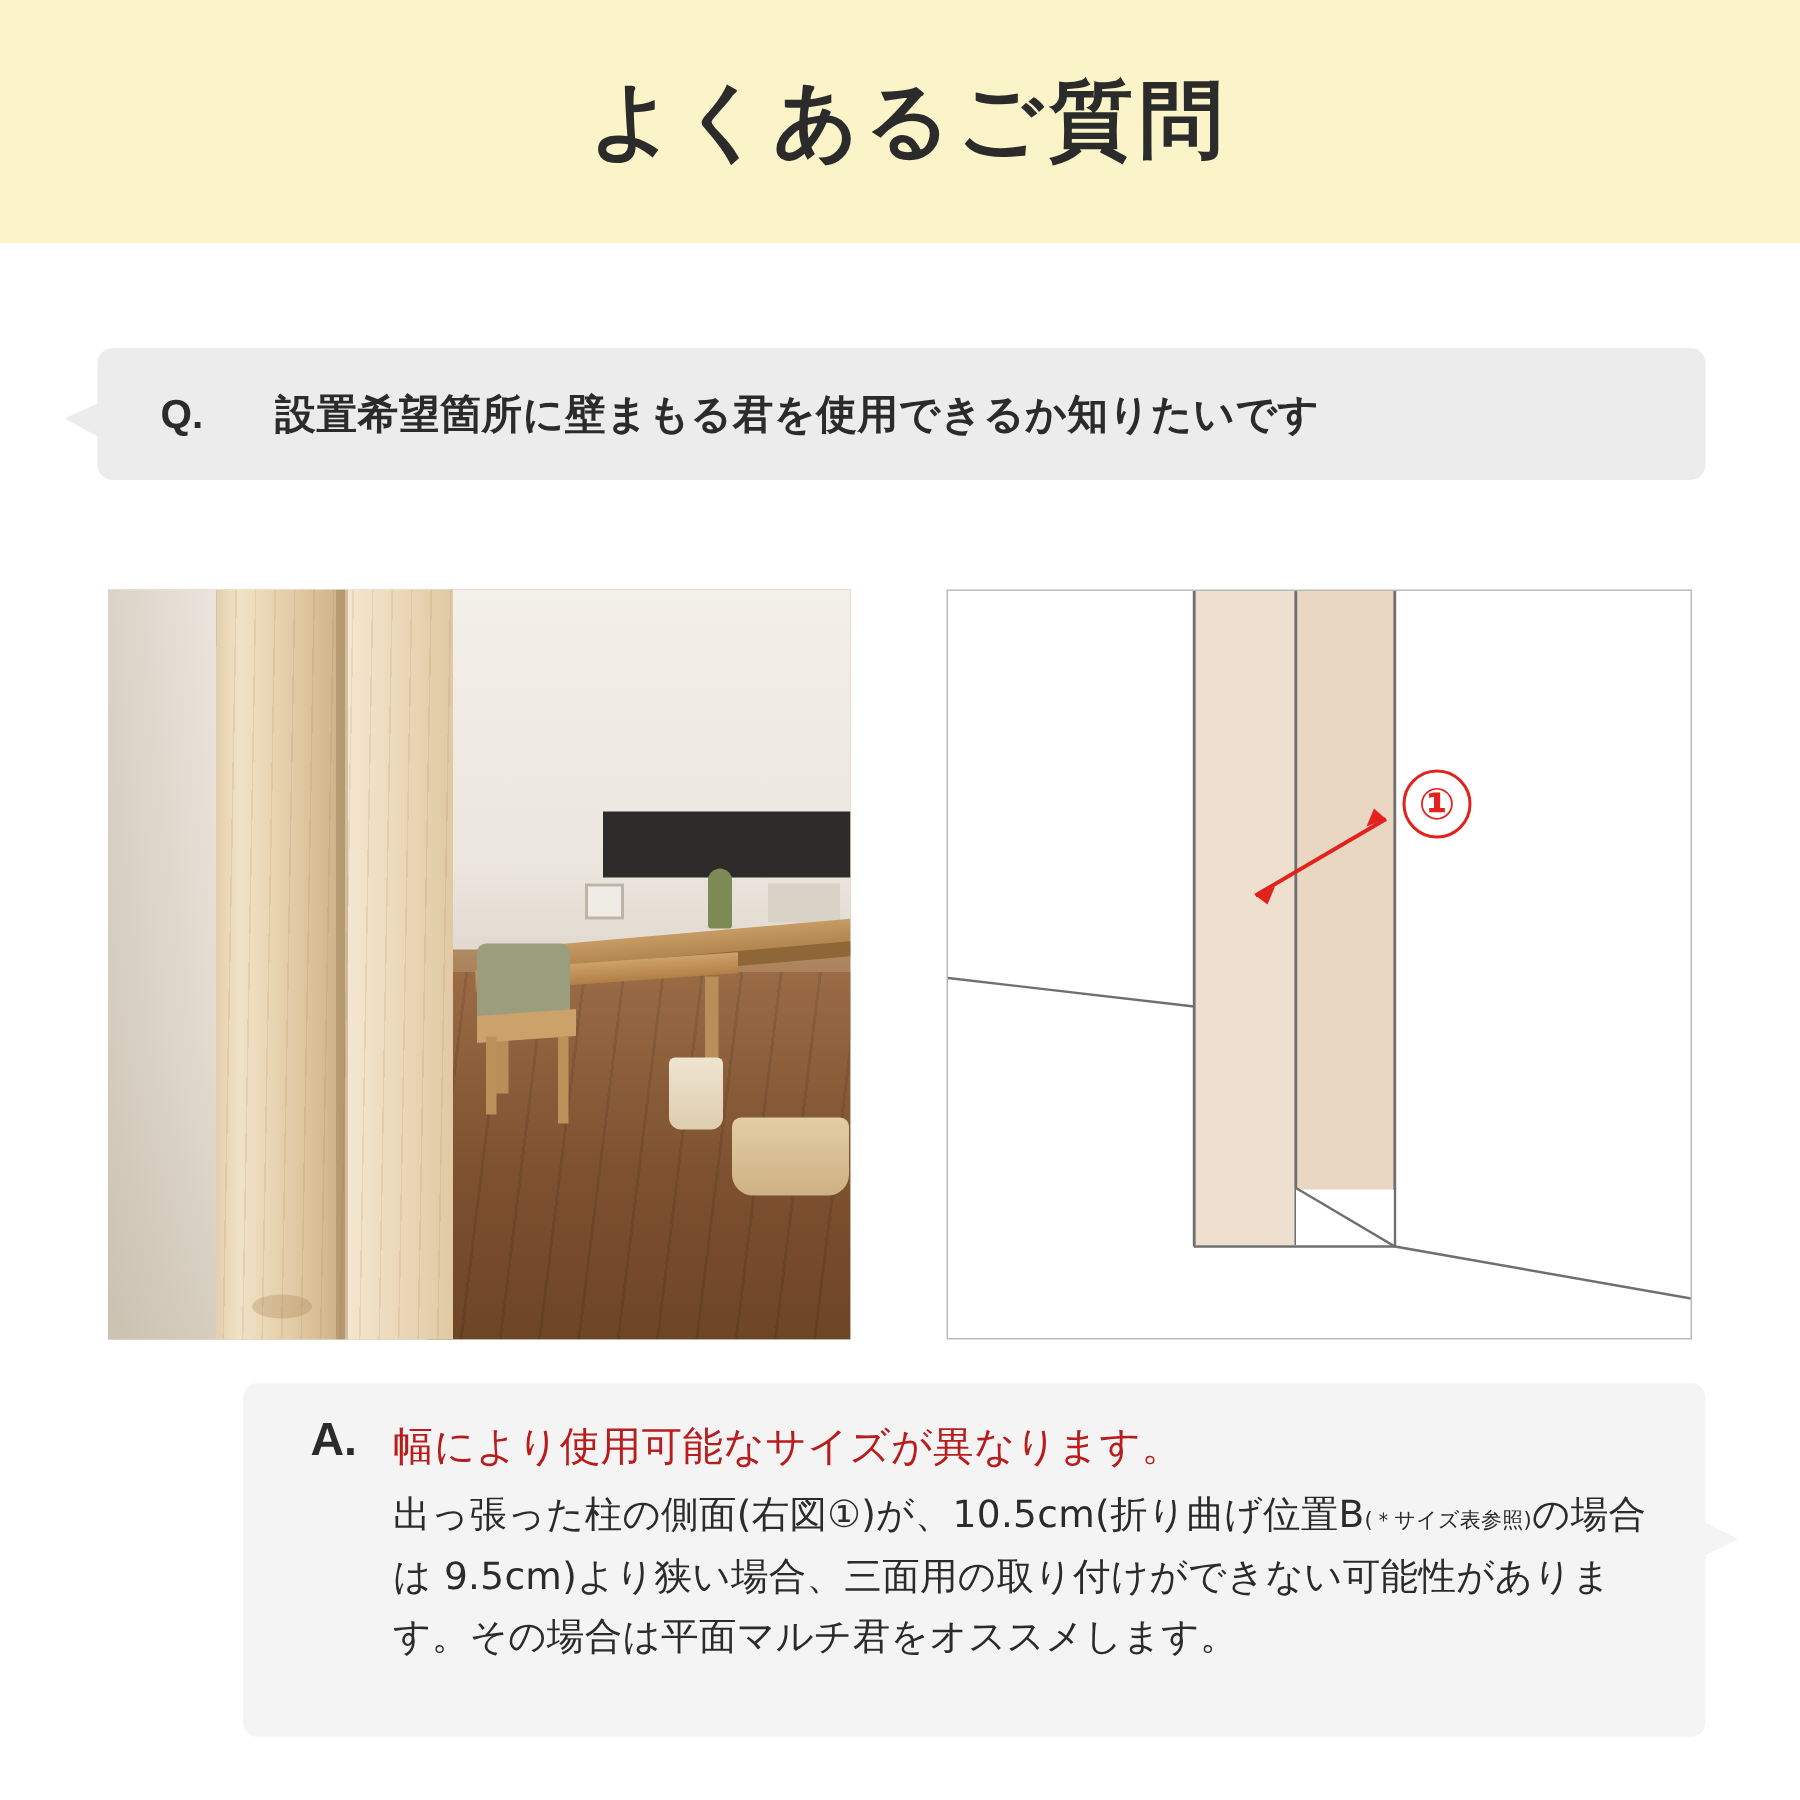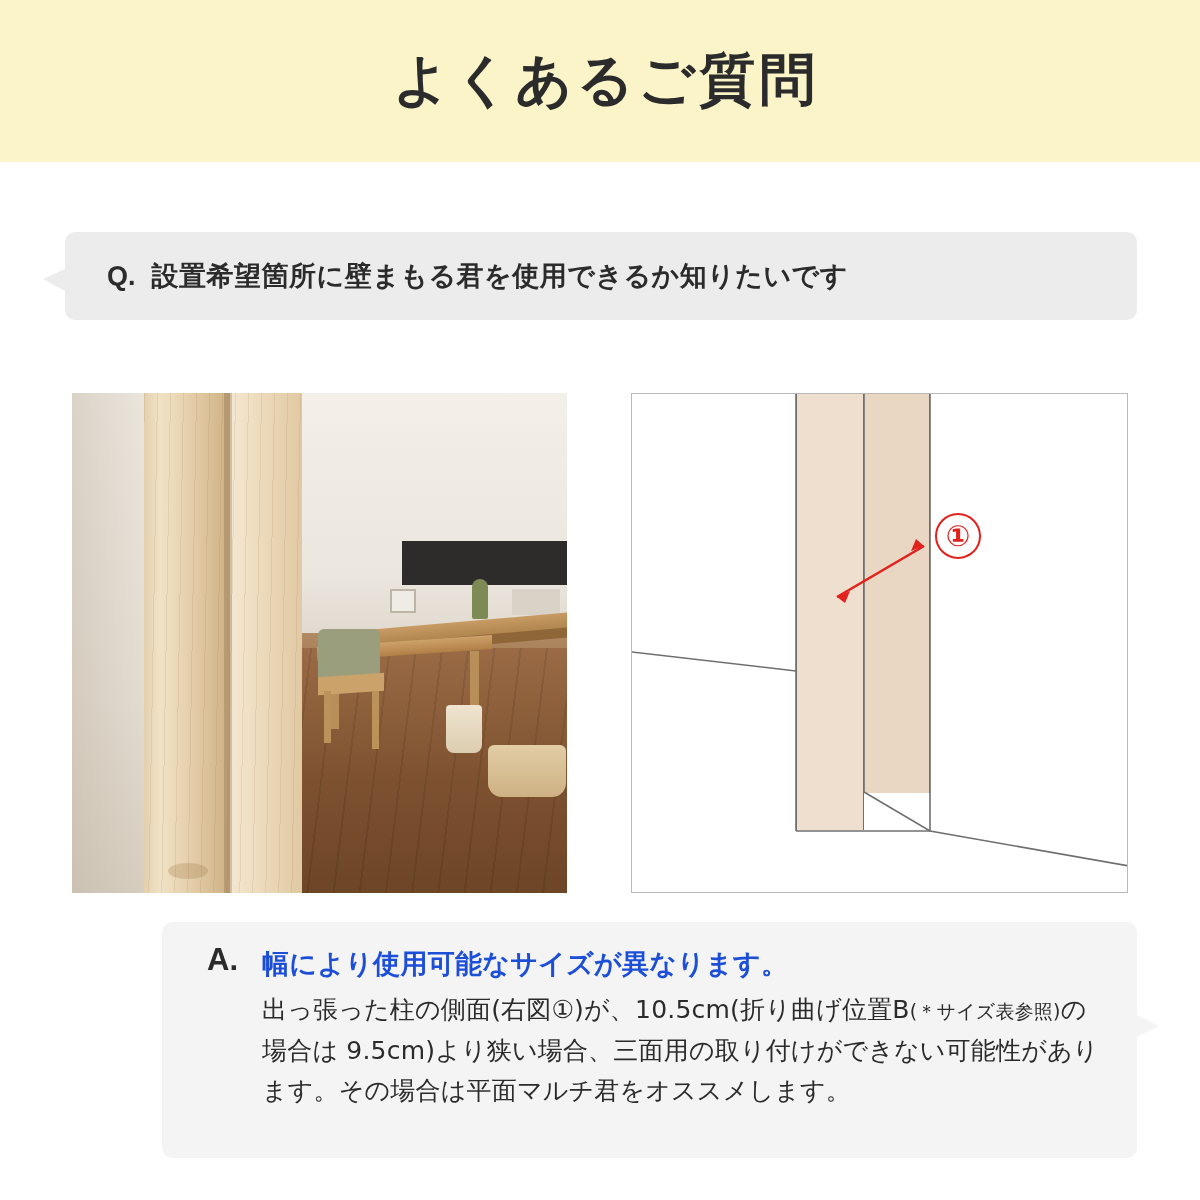--- a/index.html
+++ b/index.html
@@ -70,21 +70,21 @@
     border-right: 24px solid #ececec;
   }
   .q-mark {
     margin-left: 42px;
     font-size: 27px;
     font-weight: 700;
     color: #2b2b2b;
     font-family: "Liberation Sans", sans-serif;
   }
   .q-text {
-    margin-left: 16px;
+    margin-left: 48px;
     font-size: 27px;
     font-weight: 700;
     letter-spacing: 0.5px;
     color: #2b2b2b;
     font-family: "DejaVu Sans", "Liberation Sans", sans-serif;
   }
 
   
   .media-row {
     position: absolute;
@@ -339,38 +339,38 @@
     font-size: 31px;
     font-weight: 700;
     color: #2b2b2b;
     font-family: "Liberation Sans", sans-serif;
   }
   .a-head {
     position: absolute;
     left: 100px;
     top: 24px;
     font-size: 27px;
-    font-weight: 700;
-    color: #1d4ed8;
+    font-weight: 400;
+    color: #b91c1c;
     letter-spacing: 0.3px;
     font-family: "DejaVu Sans", "Liberation Sans", sans-serif;
   }
   .a-body {
     position: absolute;
     left: 100px;
     top: 68px;
     width: 845px;
     font-size: 25px;
     line-height: 1.62;
     color: #2b2b2b;
     letter-spacing: 0.2px;
     font-family: "DejaVu Sans", "Liberation Sans", sans-serif;
   }
   .a-body .small {
-    font-size: 19px;
+    font-size: 14px;
     vertical-align: baseline;
   }
 </style>
 </head>
 <body>
 
 <div class="page">
 
   <div class="header-band"></div>
   <div class="header-title">よくあるご質問</div>

